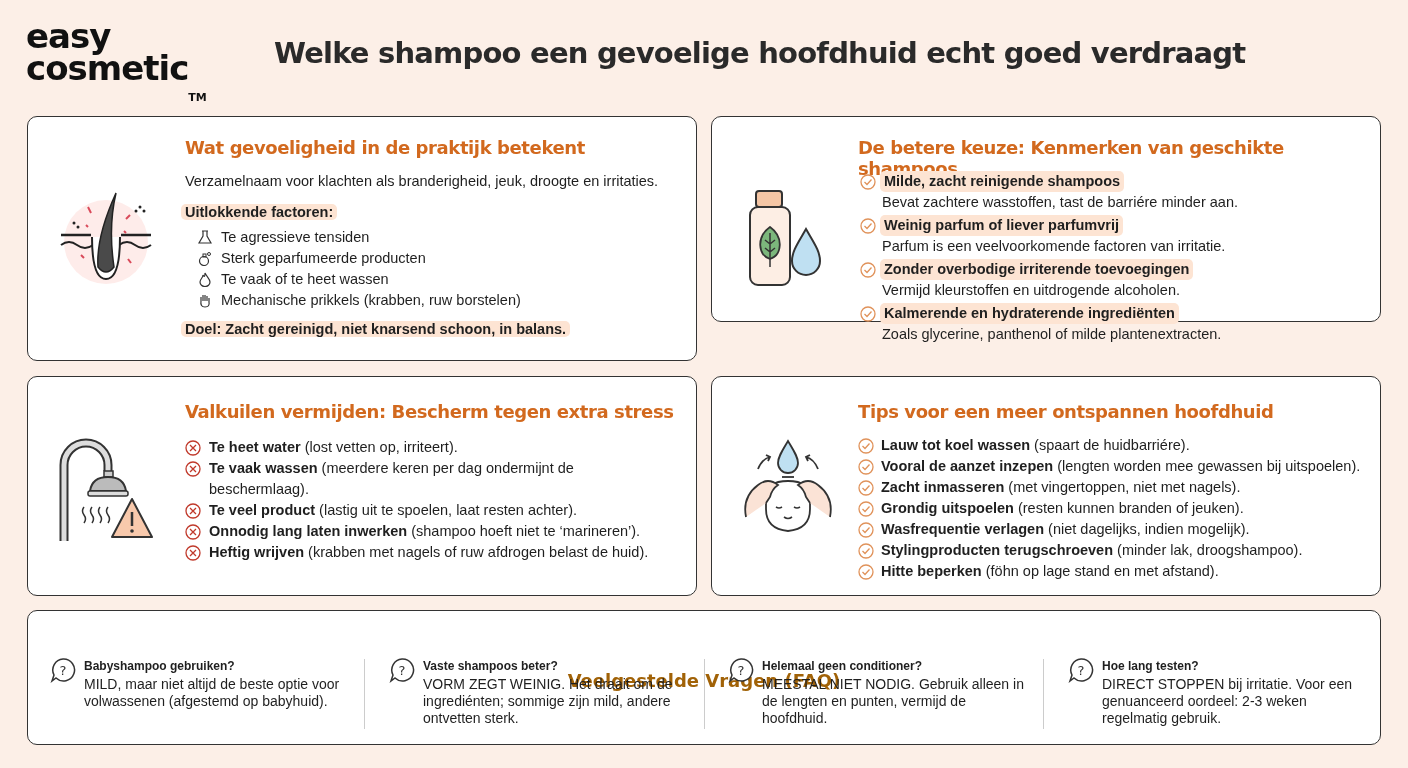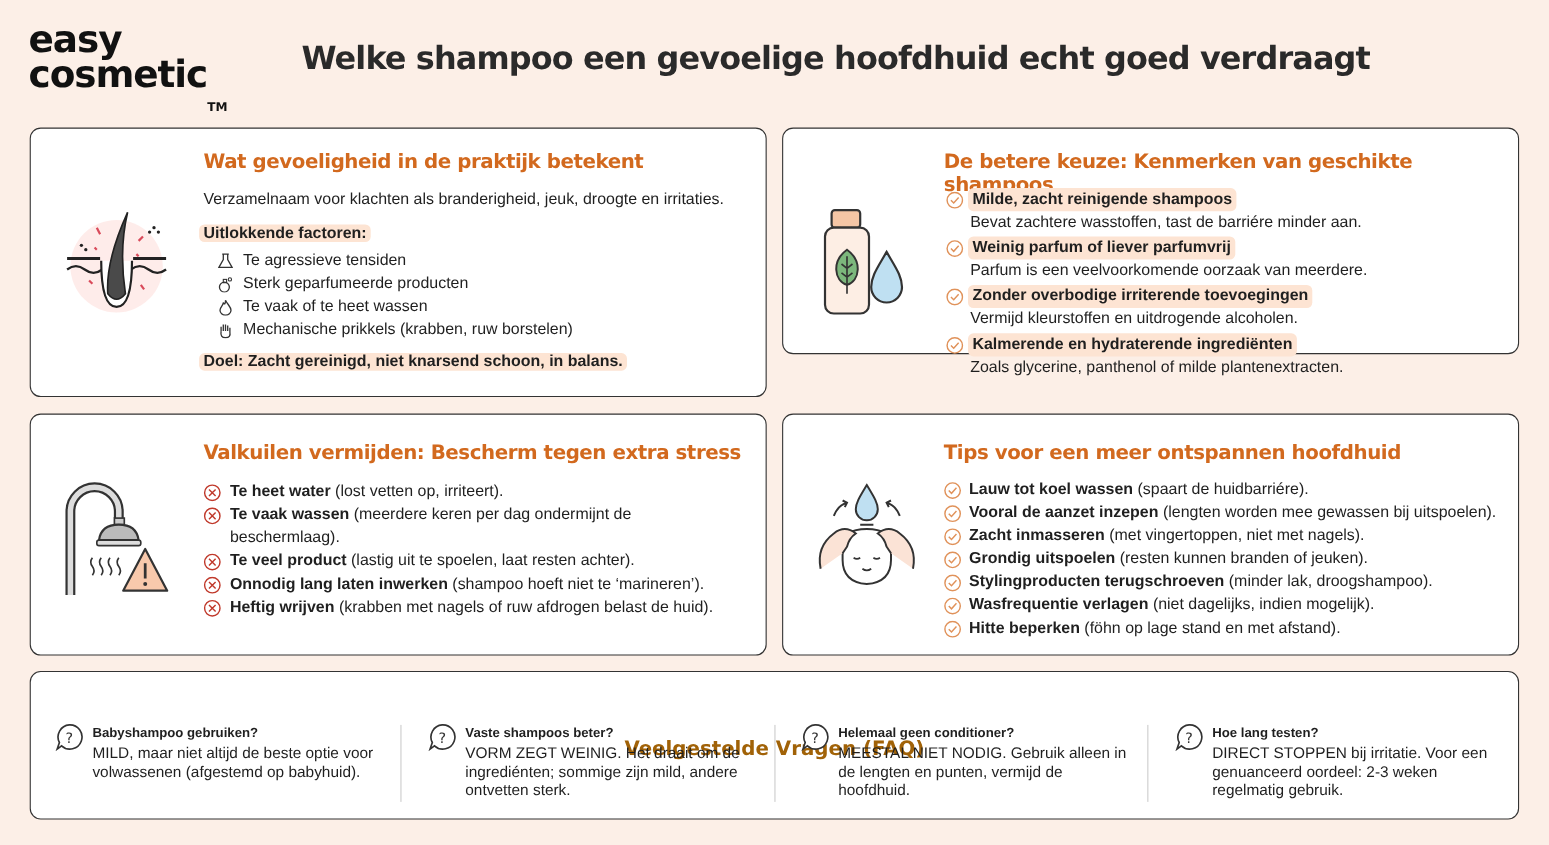--- a/index.html
+++ b/index.html
@@ -153,21 +153,21 @@
     <div class="feat">
       <div class="row">
           <span class="bullet">
             <svg width="16" height="16" viewBox="0 0 16 16">
               <circle cx="8" cy="8" r="7" stroke="#e0925a" fill="none" stroke-width="1.3"></circle>
               <path d="M4.5 8 l2.5 2.5 l4.5 -5" stroke="#e0925a" fill="none" stroke-width="1.3"></path>
             </svg>
           </span>
           <span class="hl" style="margin-left:2px;">Weinig parfum of liever parfumvrij</span>
         </div>
-      <div class="sub">Parfum is een veelvoorkomende oorzaak van meerdere.</div>
+      <div class="sub">Parfum is een veelvoorkomende factoren van irritatie.</div>
     </div>
     <div class="feat">
       <div class="row">
           <span class="bullet">
             <svg width="16" height="16" viewBox="0 0 16 16">
               <circle cx="8" cy="8" r="7" stroke="#e0925a" fill="none" stroke-width="1.3"></circle>
               <path d="M4.5 8 l2.5 2.5 l4.5 -5" stroke="#e0925a" fill="none" stroke-width="1.3"></path>
             </svg>
           </span>
           <span class="hl" style="margin-left:2px;">Zonder overbodige irriterende toevoegingen</span>
@@ -305,30 +305,30 @@
         </span>
         <span style="padding-left:5px;"><b>Grondig uitspoelen</b><span> (resten kunnen branden of jeuken).</span></span>
       </div>
     <div class="row">
         <span class="bullet">
           <svg width="16" height="16" viewBox="0 0 16 16">
             <circle cx="8" cy="8" r="7" stroke="#e0925a" fill="none" stroke-width="1.3"></circle>
             <path d="M4.5 8 l2.5 2.5 l4.5 -5" stroke="#e0925a" fill="none" stroke-width="1.3"></path>
           </svg>
         </span>
+        <span style="padding-left:5px;"><b>Wasfrequentie verlagen</b><span> (niet dagelijks, indien mogelijk).</span></span>
+      </div>
+    <div class="row">
+        <span class="bullet">
+          <svg width="16" height="16" viewBox="0 0 16 16">
+            <circle cx="8" cy="8" r="7" stroke="#e0925a" fill="none" stroke-width="1.3"></circle>
+            <path d="M4.5 8 l2.5 2.5 l4.5 -5" stroke="#e0925a" fill="none" stroke-width="1.3"></path>
+          </svg>
+        </span>
         <span style="padding-left:5px;"><b>Stylingproducten terugschroeven</b><span> (minder lak, droogshampoo).</span></span>
-      </div>
-    <div class="row">
-        <span class="bullet">
-          <svg width="16" height="16" viewBox="0 0 16 16">
-            <circle cx="8" cy="8" r="7" stroke="#e0925a" fill="none" stroke-width="1.3"></circle>
-            <path d="M4.5 8 l2.5 2.5 l4.5 -5" stroke="#e0925a" fill="none" stroke-width="1.3"></path>
-          </svg>
-        </span>
-        <span style="padding-left:5px;"><b>Wasfrequentie verlagen</b><span> (niet dagelijks, indien mogelijk).</span></span>
       </div>
     <div class="row">
         <span class="bullet">
           <svg width="16" height="16" viewBox="0 0 16 16">
             <circle cx="8" cy="8" r="7" stroke="#e0925a" fill="none" stroke-width="1.3"></circle>
             <path d="M4.5 8 l2.5 2.5 l4.5 -5" stroke="#e0925a" fill="none" stroke-width="1.3"></path>
           </svg>
         </span>
         <span style="padding-left:5px;"><b>Hitte beperken</b><span> (föhn op lage stand en met afstand).</span></span>
       </div>

